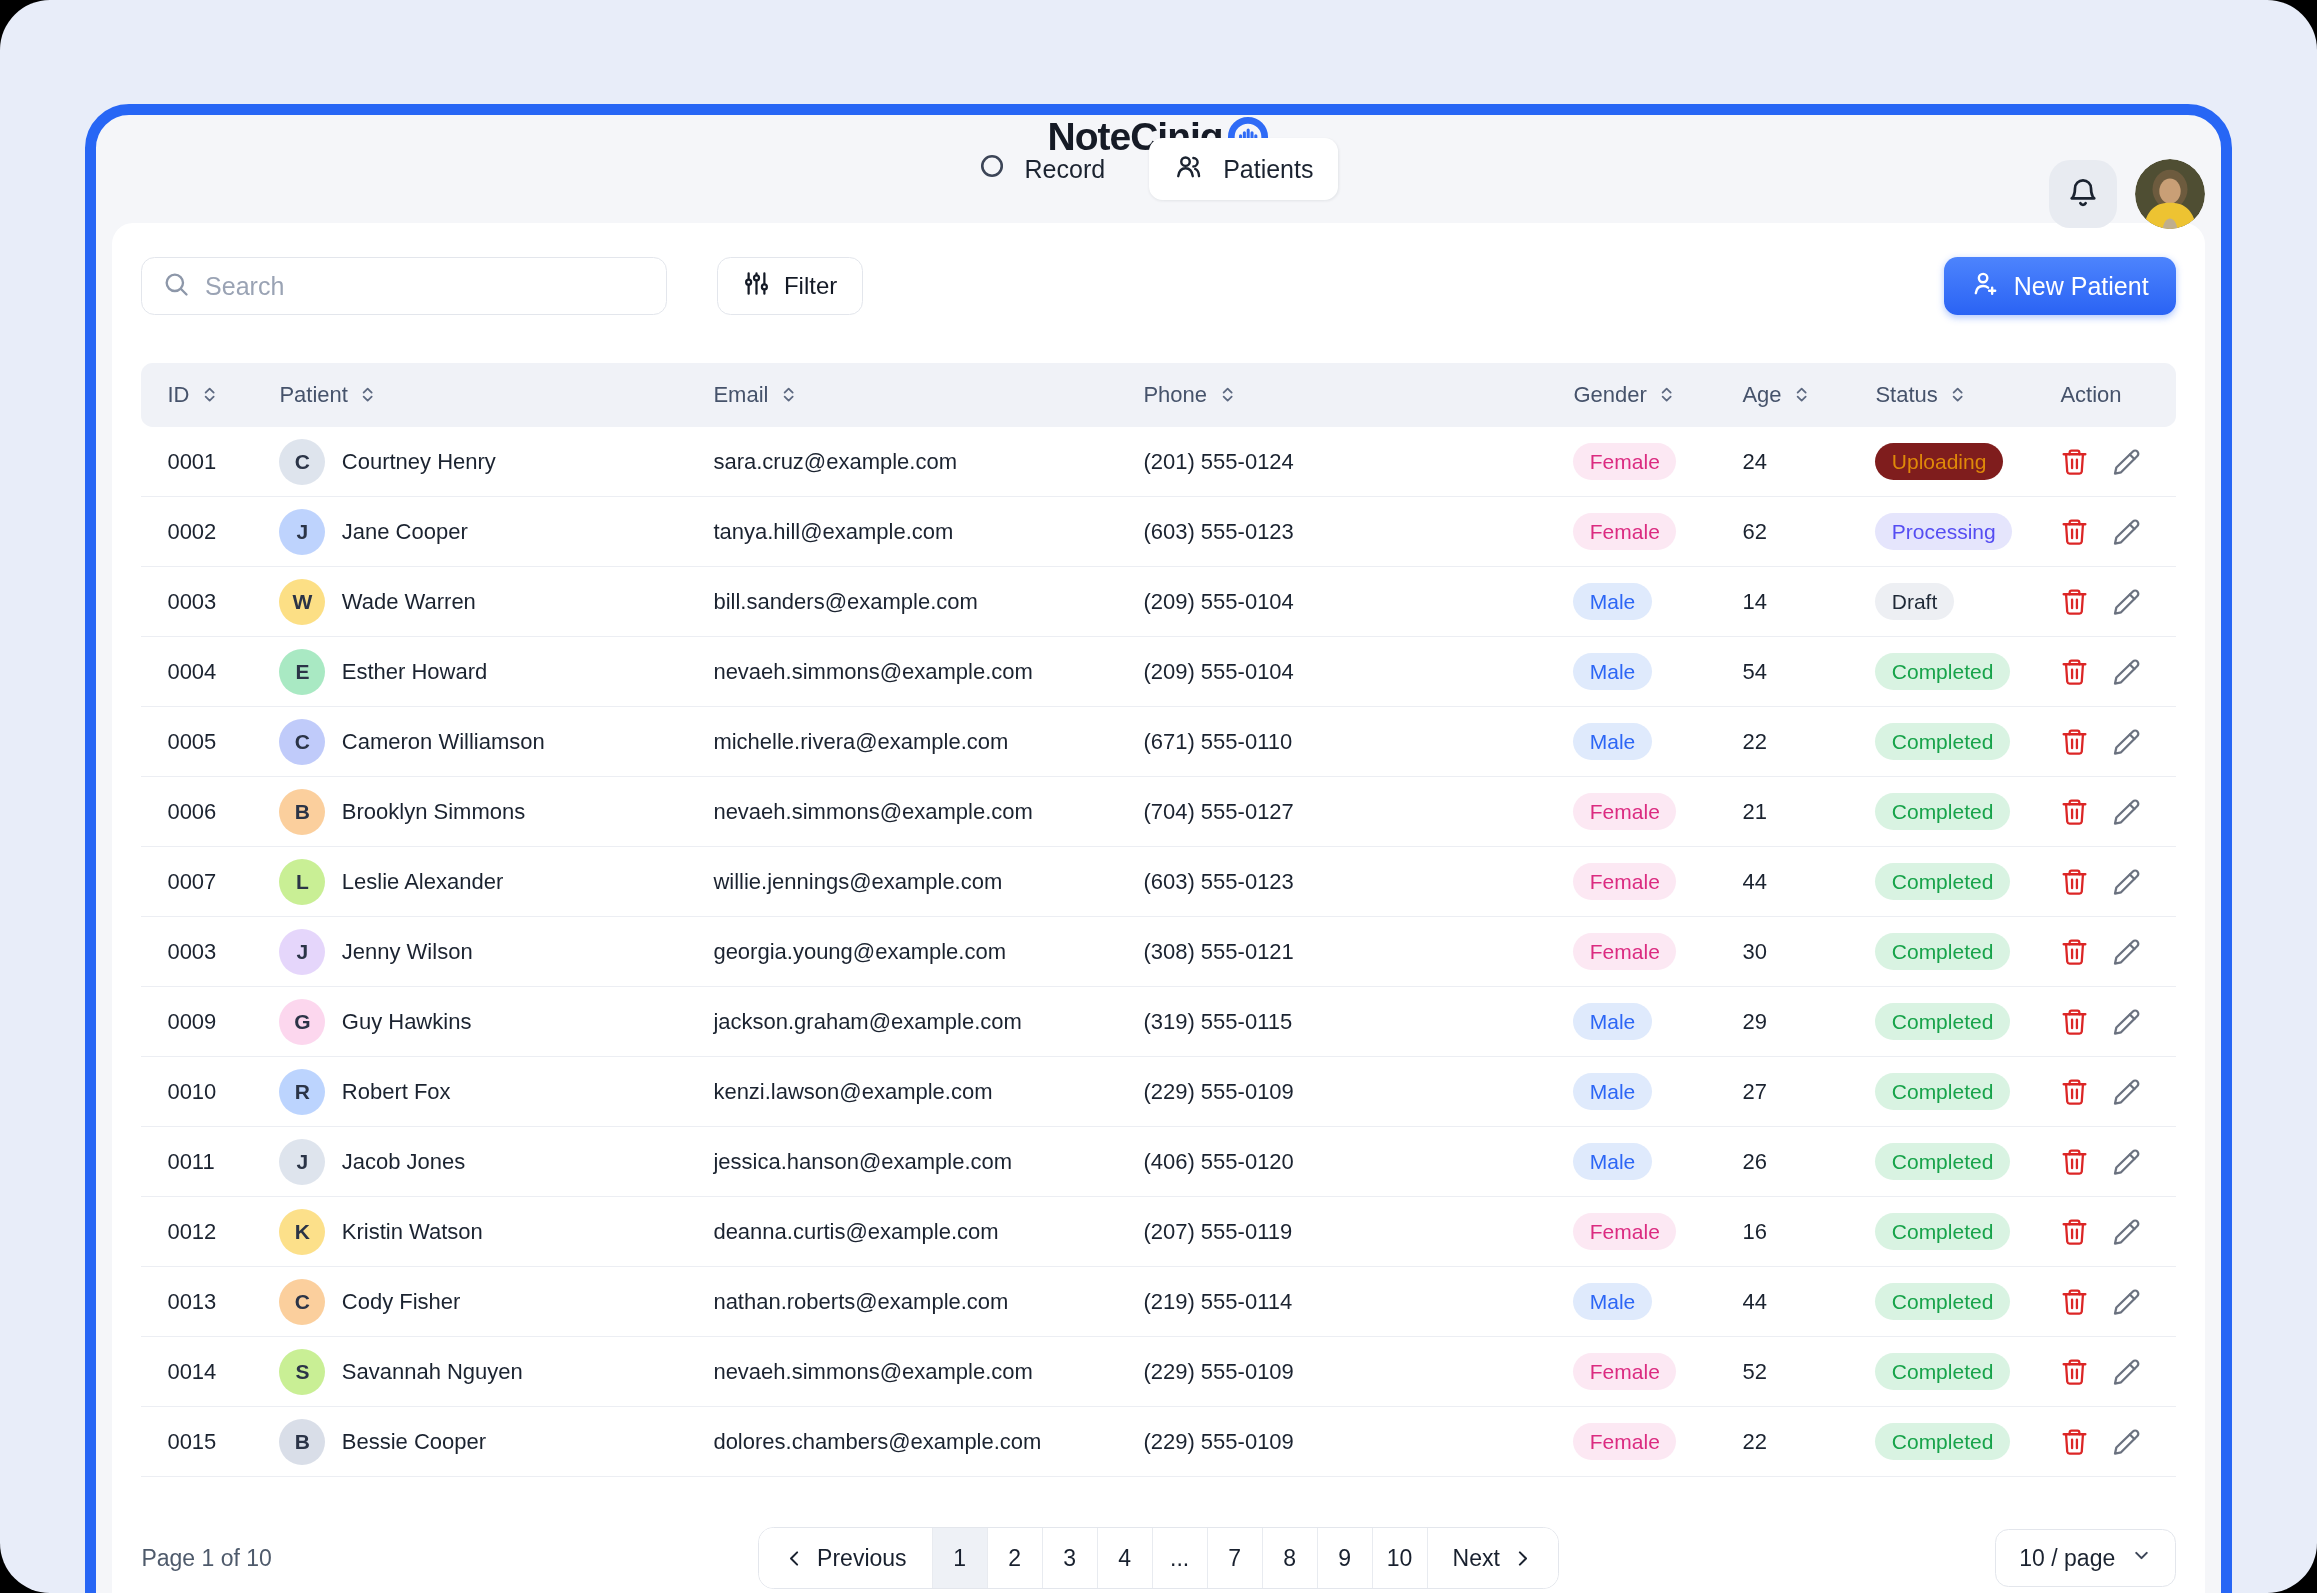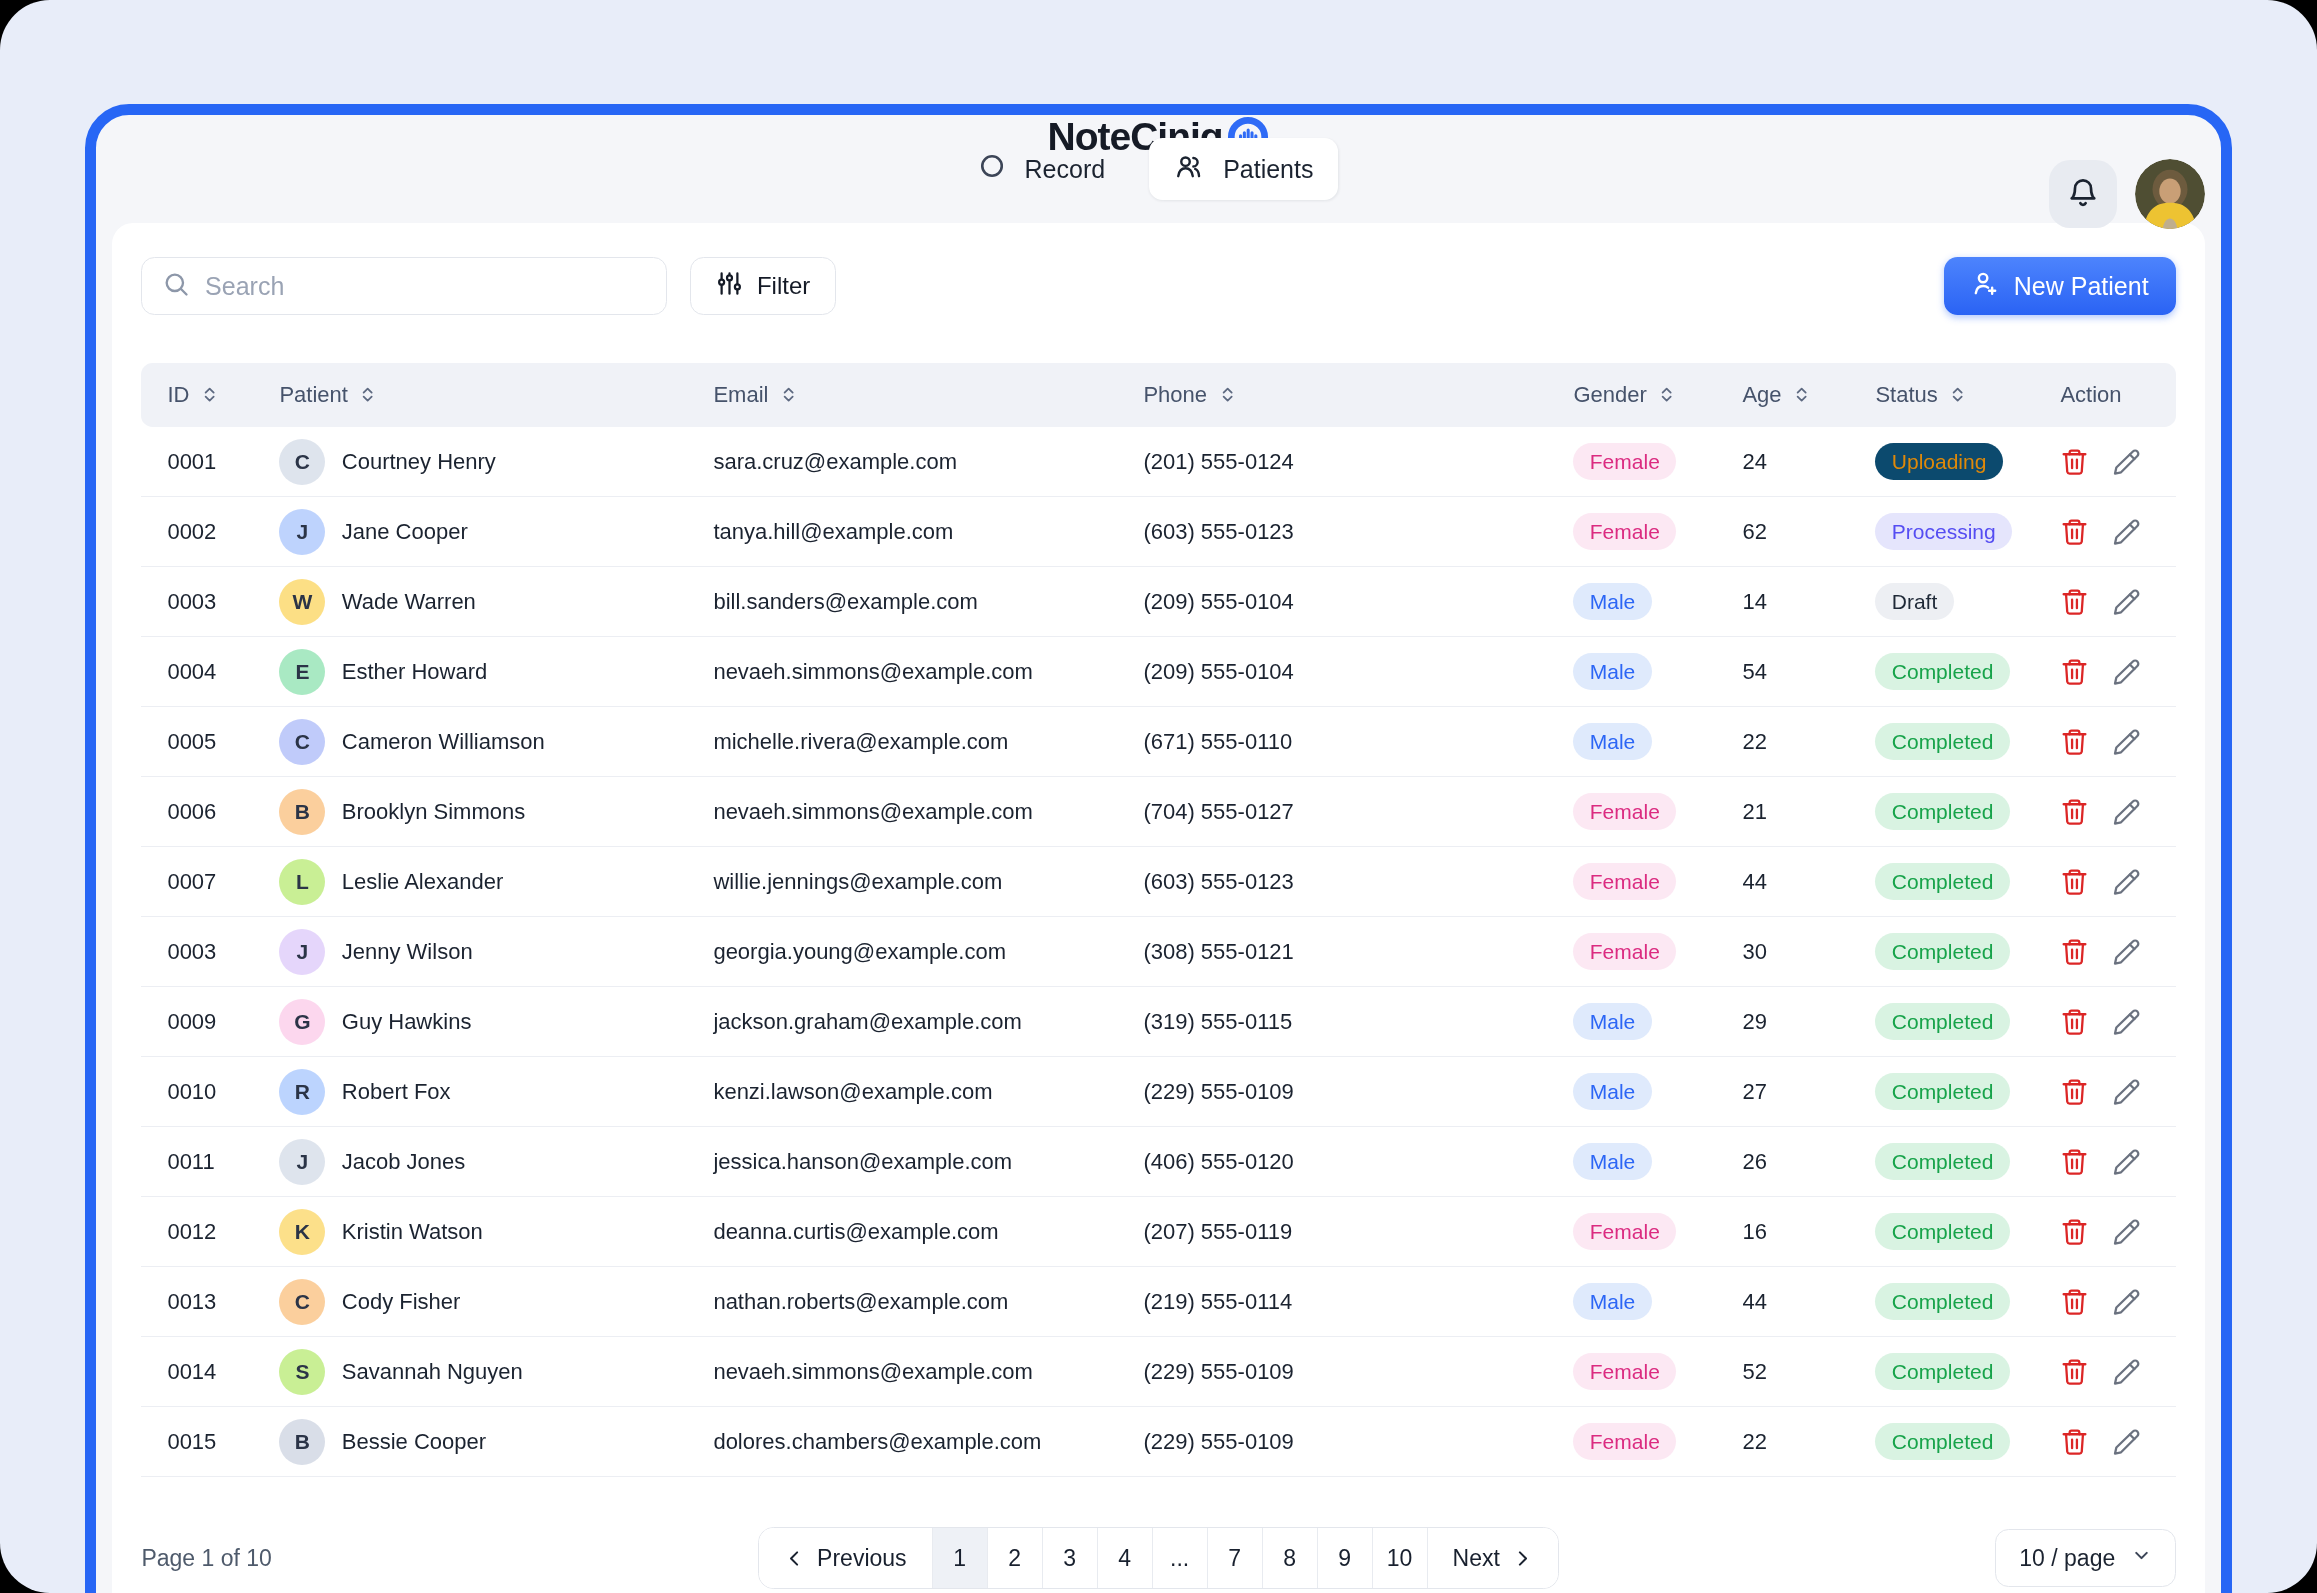--- a/index.html
+++ b/index.html
@@ -56,21 +56,21 @@
   }
   .avatar-img { width:70px; height:70px; border-radius:50%; overflow:hidden; display:block; cursor:pointer; }
   
   .card {
     margin:0 16.4px;
     background:#fff;
     border-radius:21px;
     padding:34px 29px 0;
     height:1429px;
   }
-  .toolbar { display:flex; align-items:center; }
+  .toolbar { display:flex; align-items:center;gap:27px; }
   .search-box {
     width:526px; height:58px;
     border:1.9px solid #e3e6ec; border-radius:13.5px;
     display:flex; align-items:center; gap:15.4px;
     padding:0 19.3px; background:#fff;
   }
   .search-box input {
     border:none; outline:none; flex:1;
     font-size:25px; color:#1b2330; font-family:inherit; background:transparent;
   }
@@ -325,21 +325,21 @@
           <div class="trow">
             <div>0001</div>
             <div class="patient-cell">
               <span class="avatar-circle" style="background:#dee4ed">C</span>
               <span>Courtney Henry</span>
             </div>
             <div>sara.cruz@example.com</div>
             <div>(201) 555-0124</div>
             <div><span class="badge" style="background:#fce8f3;color:#db2b80">Female</span></div>
             <div>24</div>
-            <div><span class="badge" style="background:#0c4a6e;color:#df8909">Uploading</span></div>
+            <div><span class="badge" style="background:#7f1d1d;color:#df8909">Uploading</span></div>
             <div class="actions">
               <button class="action-btn">
                 <svg width="29" height="29" viewBox="0 0 24 24" fill="none" stroke="#dc2626" stroke-width="1.9" stroke-linecap="round" stroke-linejoin="round">
                   <path d="M3 6h18"></path>
                   <path d="M8 6V4.5A1.5 1.5 0 0 1 9.5 3h5A1.5 1.5 0 0 1 16 4.5V6"></path>
                   <path d="M19 6l-1 14.5a2 2 0 0 1-2 1.5H8a2 2 0 0 1-2-1.5L5 6"></path>
                   <path d="M10 10.5v7M14 10.5v7"></path>
                 </svg>
               </button>
               <button class="action-btn">

